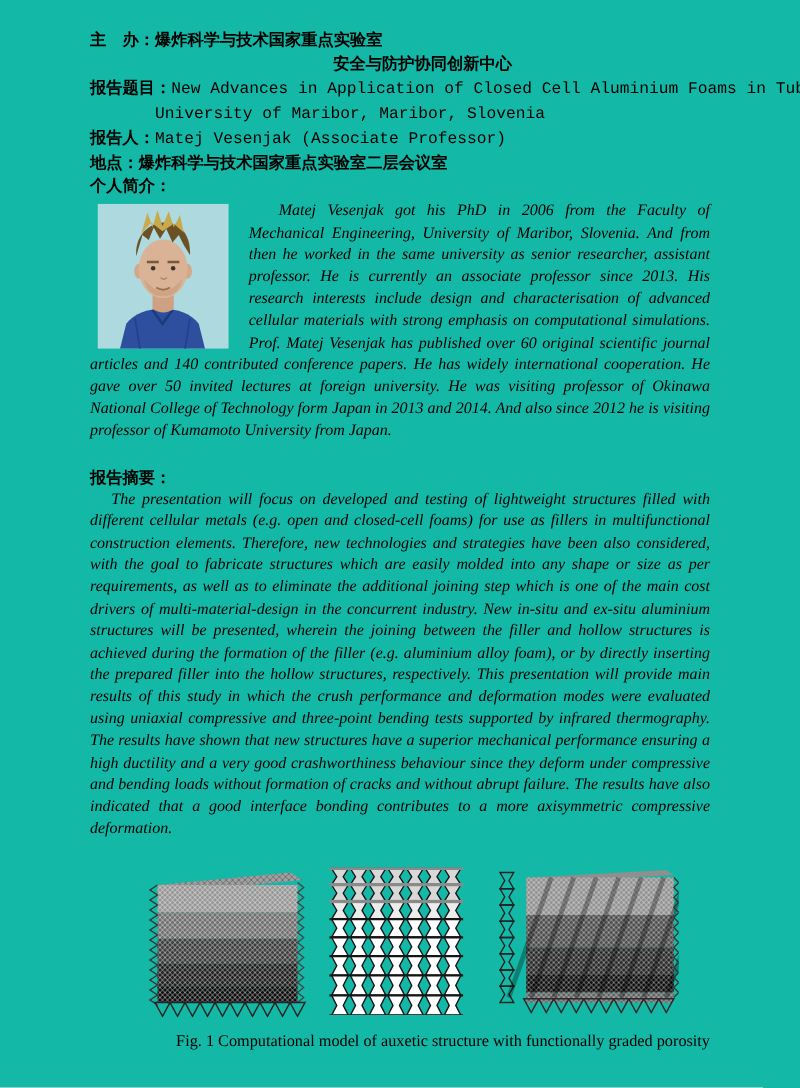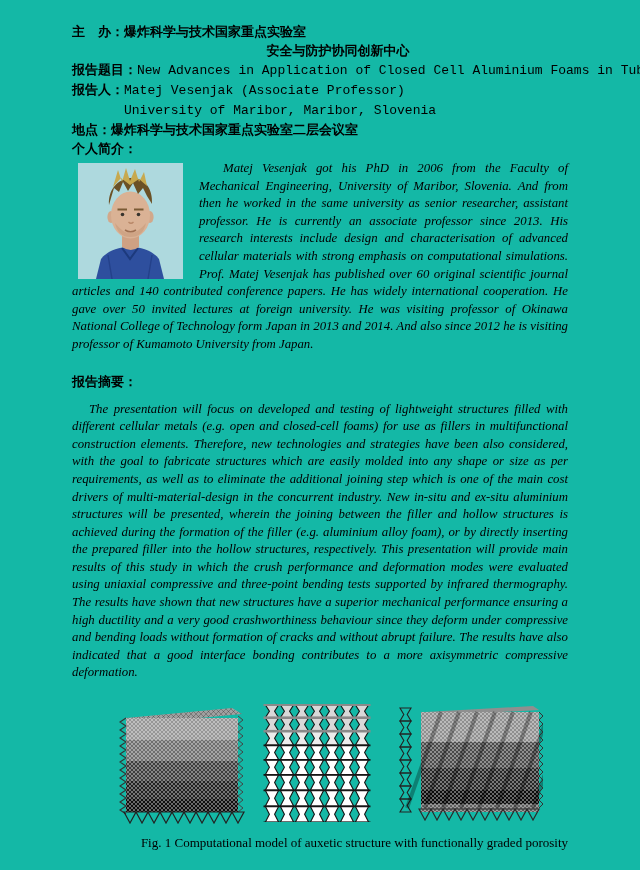--- a/index.html
+++ b/index.html
@@ -29,21 +29,21 @@
   }
   .para{
     font-size:12.8px;
     line-height:17.6px;
     text-align:justify;
     margin:0;
     font-style:italic;
   }
   .bio-para{text-indent:24px;}
   .section-label{margin-top:18px;font-size:13px;line-height:19px;}
-  .abstract-para{text-indent:17px;margin-top:10px;}
+  .abstract-para{text-indent:17px;margin-top:0;}
   
   .figure-row{
     margin-top:22px;
     padding-left:44px;
     display:flex;
     align-items:flex-start;
   }
   .fig-left{margin-right:17px;}
   .fig-right{margin-left:26px;}
   .fig-caption{
@@ -55,22 +55,22 @@
   .clear{clear:both;}
 </style>
 </head>
 <body>
 
 <div class="page">
 
   <div class="hline"><span class="zh">主　办：</span><span class="zh">爆炸科学与技术国家重点实验室</span></div>
   <div class="hline indent-org"><span class="zh">安全与防护协同创新中心</span></div>
   <div class="hline"><span class="zh">报告题目：</span><span class="en">New Advances in Application of Closed Cell Aluminium Foams in Tube Structures</span></div>
+  <div class="hline indent-aff"><span class="en">University of Maribor, Maribor, Slovenia</span></div>
   <div class="hline"><span class="zh">报告人：</span><span class="en">Matej Vesenjak (Associate Professor)</span></div>
-  <div class="hline indent-aff"><span class="en">University of Maribor, Maribor, Slovenia</span></div>
   <div class="hline"><span class="zh">地点：</span><span class="zh">爆炸科学与技术国家重点实验室二层会议室</span></div>
   <div class="hline"><span class="zh">个人简介：</span></div>
 
   <div class="bio">
     <div class="photo-wrap">
       <svg width="105" height="116" viewBox="0 0 105 116">
         <rect width="105" height="116" fill="#aed9de"></rect>
 
         <path d="M18,116 L23,96 C29,88 40,84 52,84 C64,84 75,88 81,96 L86,116 Z" fill="#2e4f9e"></path>
         <path d="M44,85 L52,96 L60,85" stroke="#1d3a7d" stroke-width="2" fill="none"></path>

